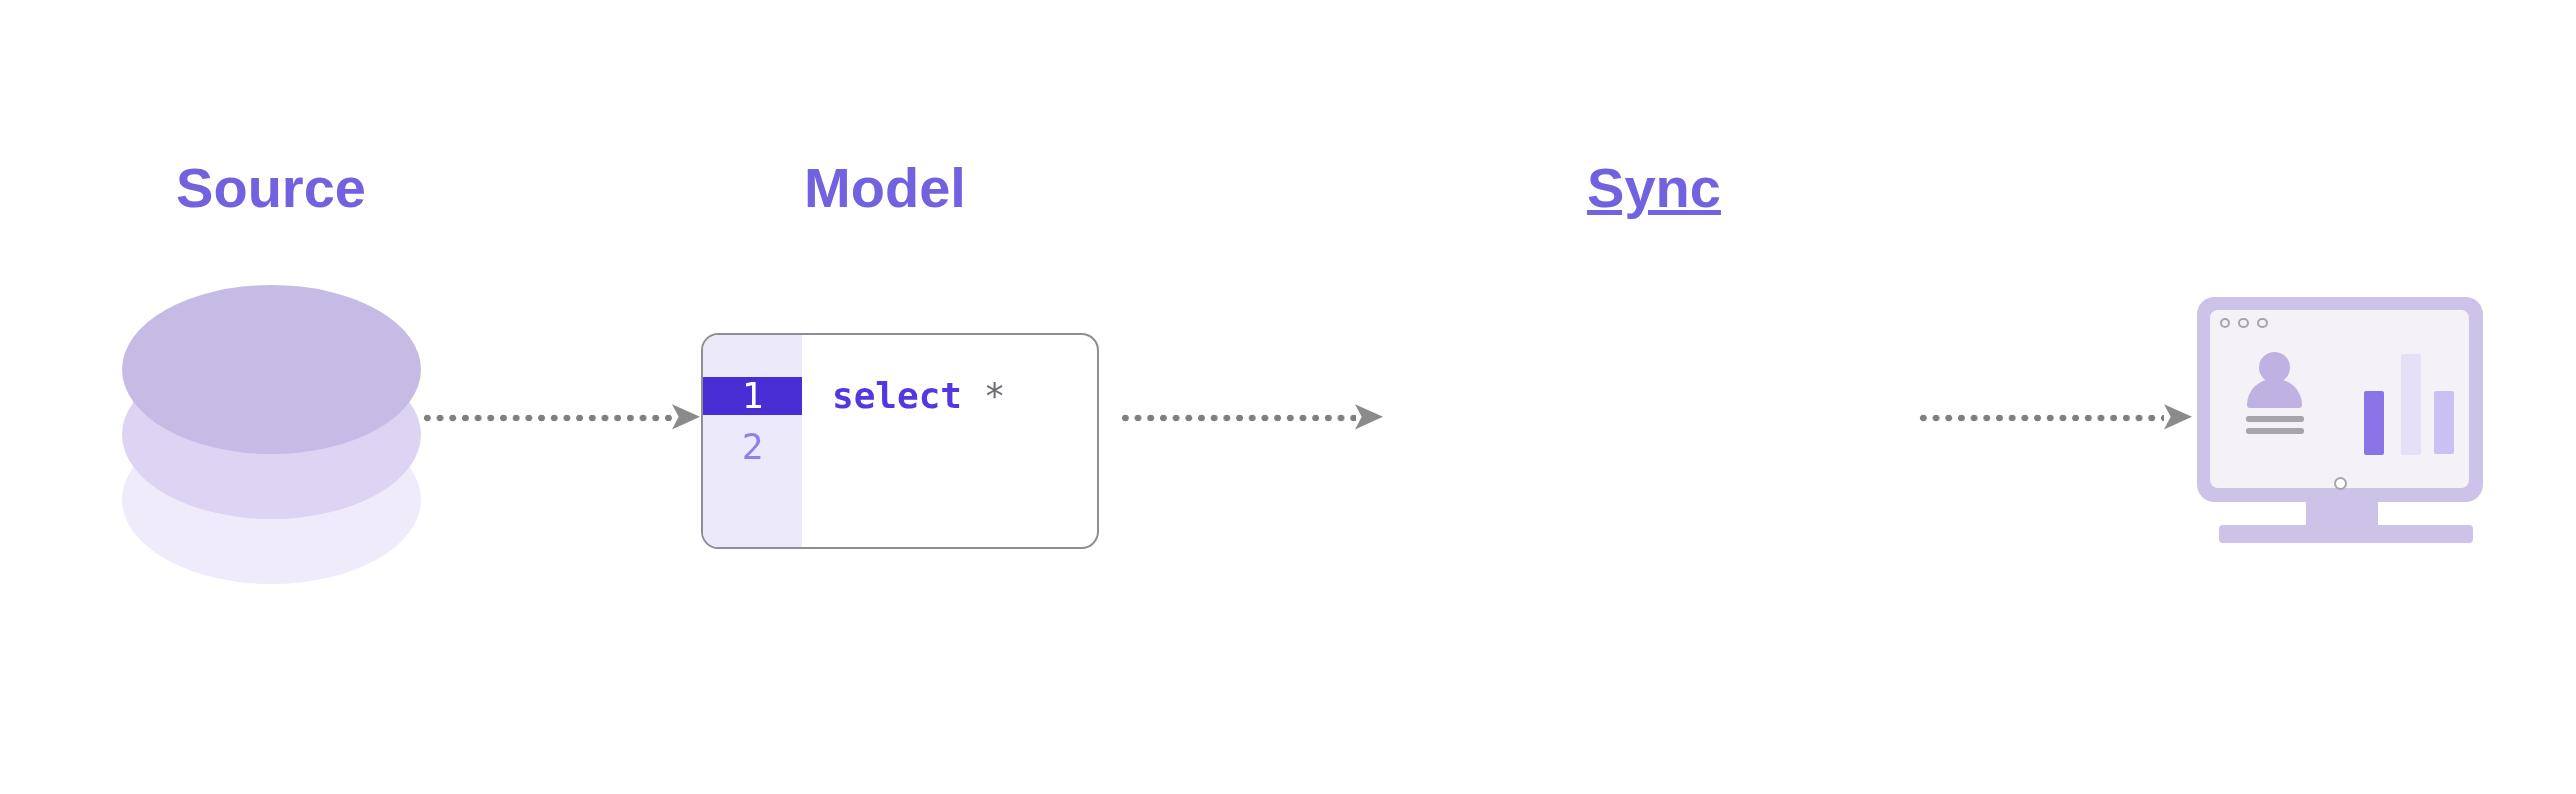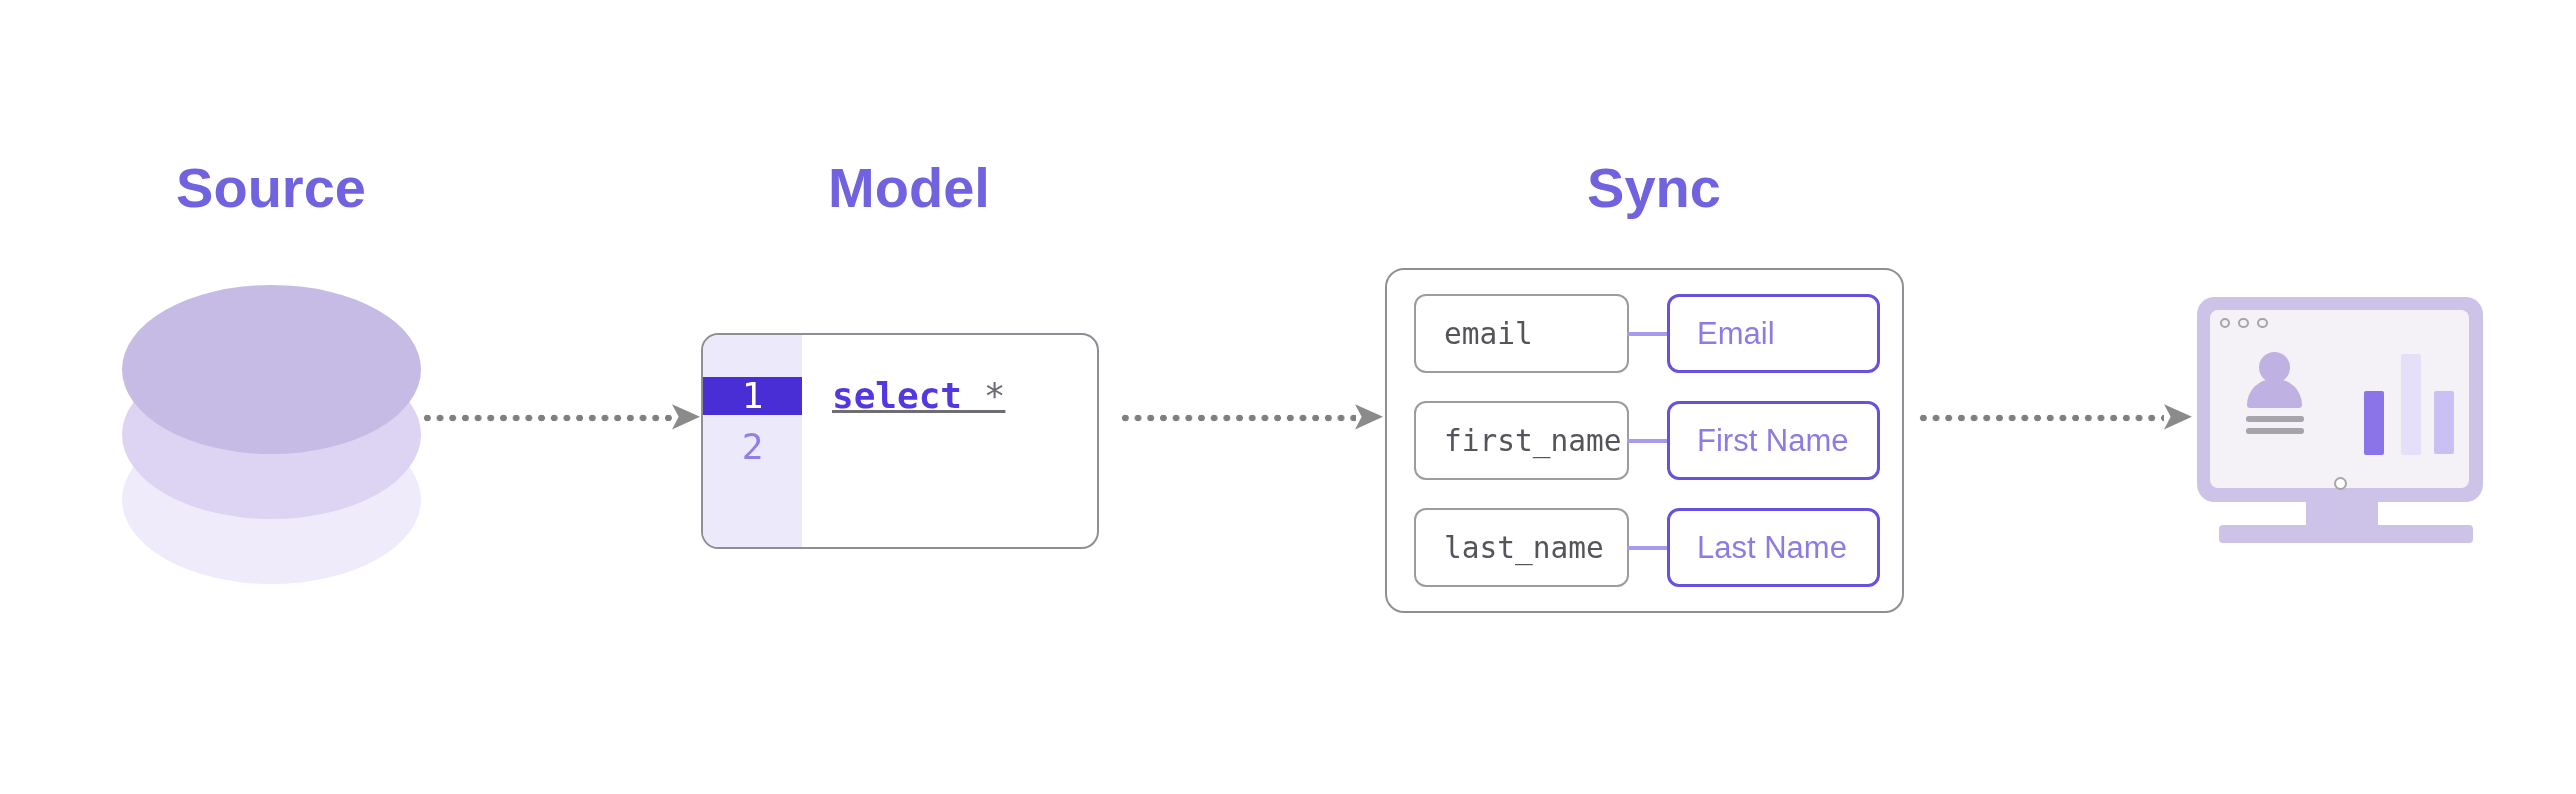--- a/index.html
+++ b/index.html
@@ -18,22 +18,22 @@
     position: absolute;
     top: 160px;
     transform: translateX(-50%);
     font-size: 56px;
     font-weight: bold;
     line-height: 1;
     color: #7163df;
     white-space: nowrap;
   }
   #heading-source      { left: 252px; }
-  #heading-model       { left: 890px; }
-  #heading-sync        { left: 1635px; }
+  #heading-model       { left: 866px; }
+  #heading-sync        { left: 1635px; text-decoration: underline; }
   #heading-destination { left: 2326px; }
 
   
   .db-ellipse {
     position: absolute;
     width: 299px;
     height: 169px;
     border-radius: 50%;
     left: 103px;
   }
@@ -94,21 +94,20 @@
   .code-line .gutter-cell {
     width: 99px;
     flex: 0 0 99px;
     text-align: center;
     height: 38px;
   }
   .code-line .code-cell {
     padding-left: 30px;
     white-space: pre;
     color: #6d6d73;
-    text-decoration: underline;
   }
   #code-line-1 { top: 42px; }
   #code-line-2 { top: 93px; }
   #code-line-1 .gutter-cell { background: #4a2ed5; color: #ffffff; }
   #code-line-2 .gutter-cell { color: #8f80e8; }
   .kw { color: #5238e0; font-weight: bold; }
 
   
   #sync-box {
     position: absolute;
@@ -267,41 +266,20 @@
     <div id="model-gutter"></div>
     <div class="code-line" id="code-line-1">
       <div class="gutter-cell">1</div>
       <div class="code-cell"><span class="kw">select</span><span> *</span></div>
     </div>
     <div class="code-line" id="code-line-2">
       <div class="gutter-cell">2</div>
     </div>
   </div>
 
-  <div id="sync-box">
-
-    <div class="map-row" id="map-row-0">
-      <div class="src-chip">email</div>
-      <div class="map-connector"></div>
-      <div class="dst-chip">Email</div>
-    </div>
-
-    <div class="map-row" id="map-row-1">
-      <div class="src-chip">first_name</div>
-      <div class="map-connector"></div>
-      <div class="dst-chip">First Name</div>
-    </div>
-
-    <div class="map-row" id="map-row-2">
-      <div class="src-chip">last_name</div>
-      <div class="map-connector"></div>
-      <div class="dst-chip">Last Name</div>
-    </div>
-
-  </div>
 
   <div>
     <div id="monitor-frame">
       <div id="monitor-screen">
         <div class="win-dot" id="win-dot-1"></div>
         <div class="win-dot" id="win-dot-2"></div>
         <div class="win-dot" id="win-dot-3"></div>
         <div id="person-head"></div>
         <div id="person-body"></div>
         <div class="person-line" id="person-line-1"></div>

